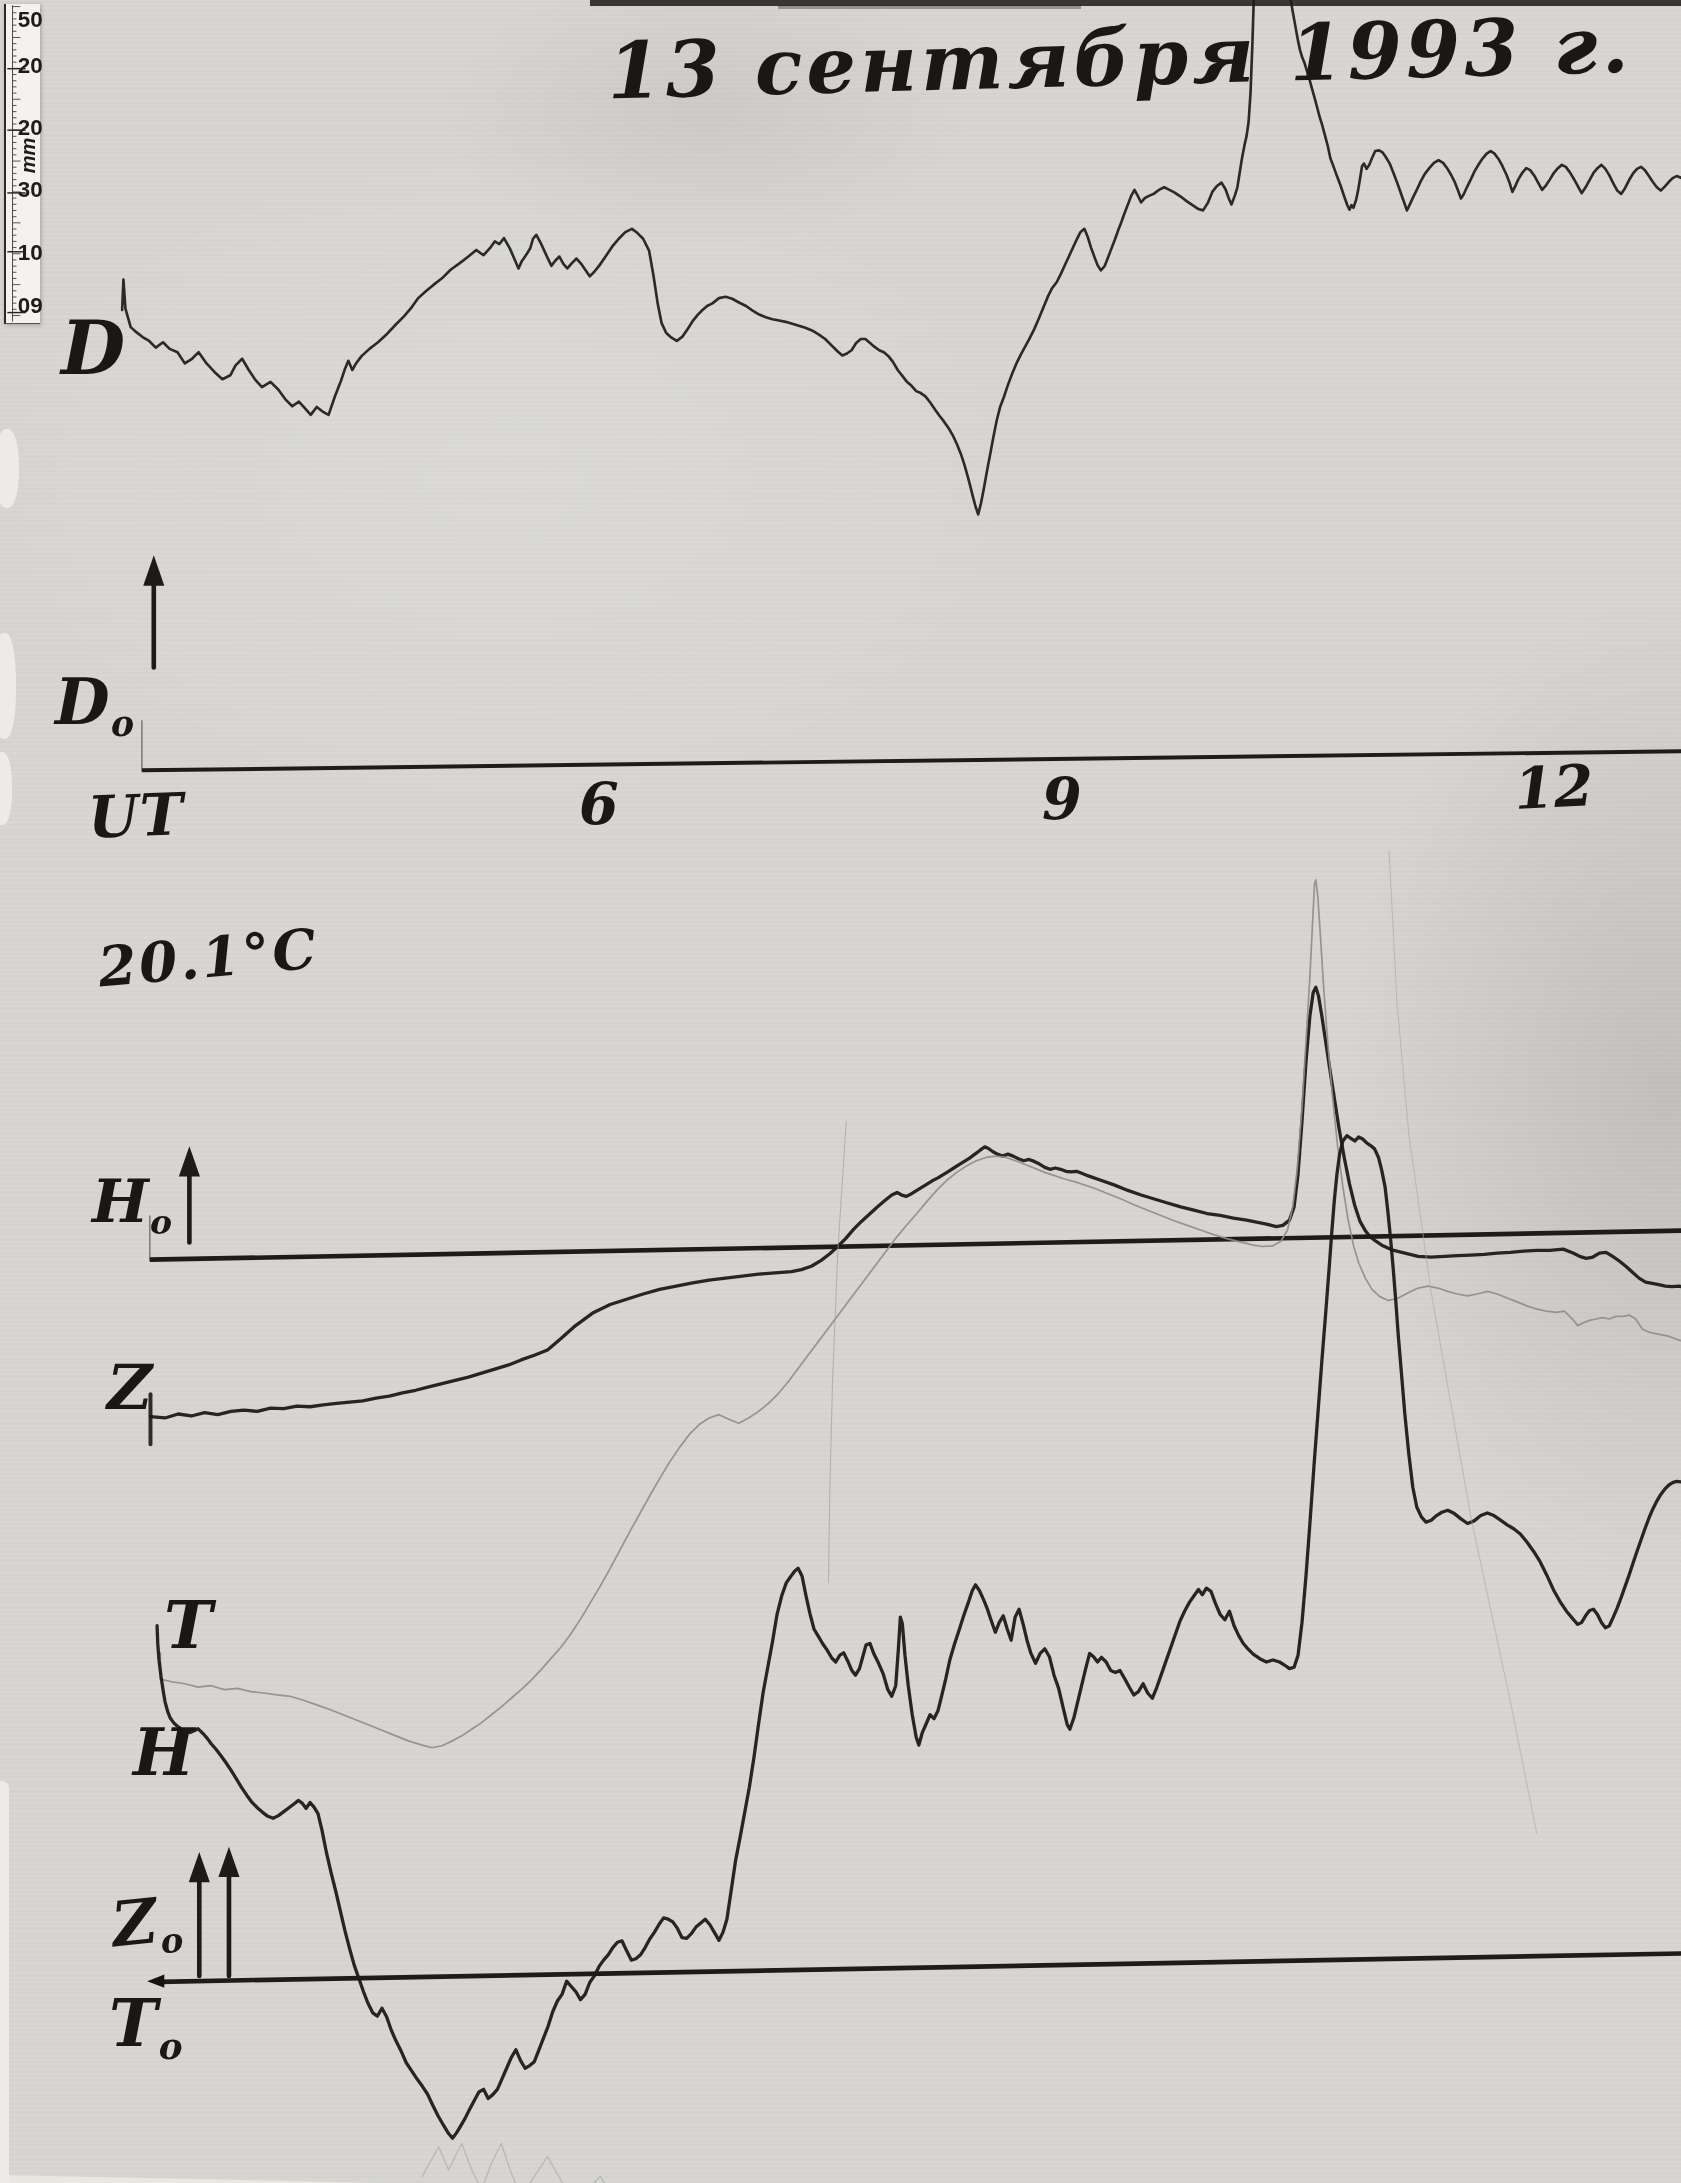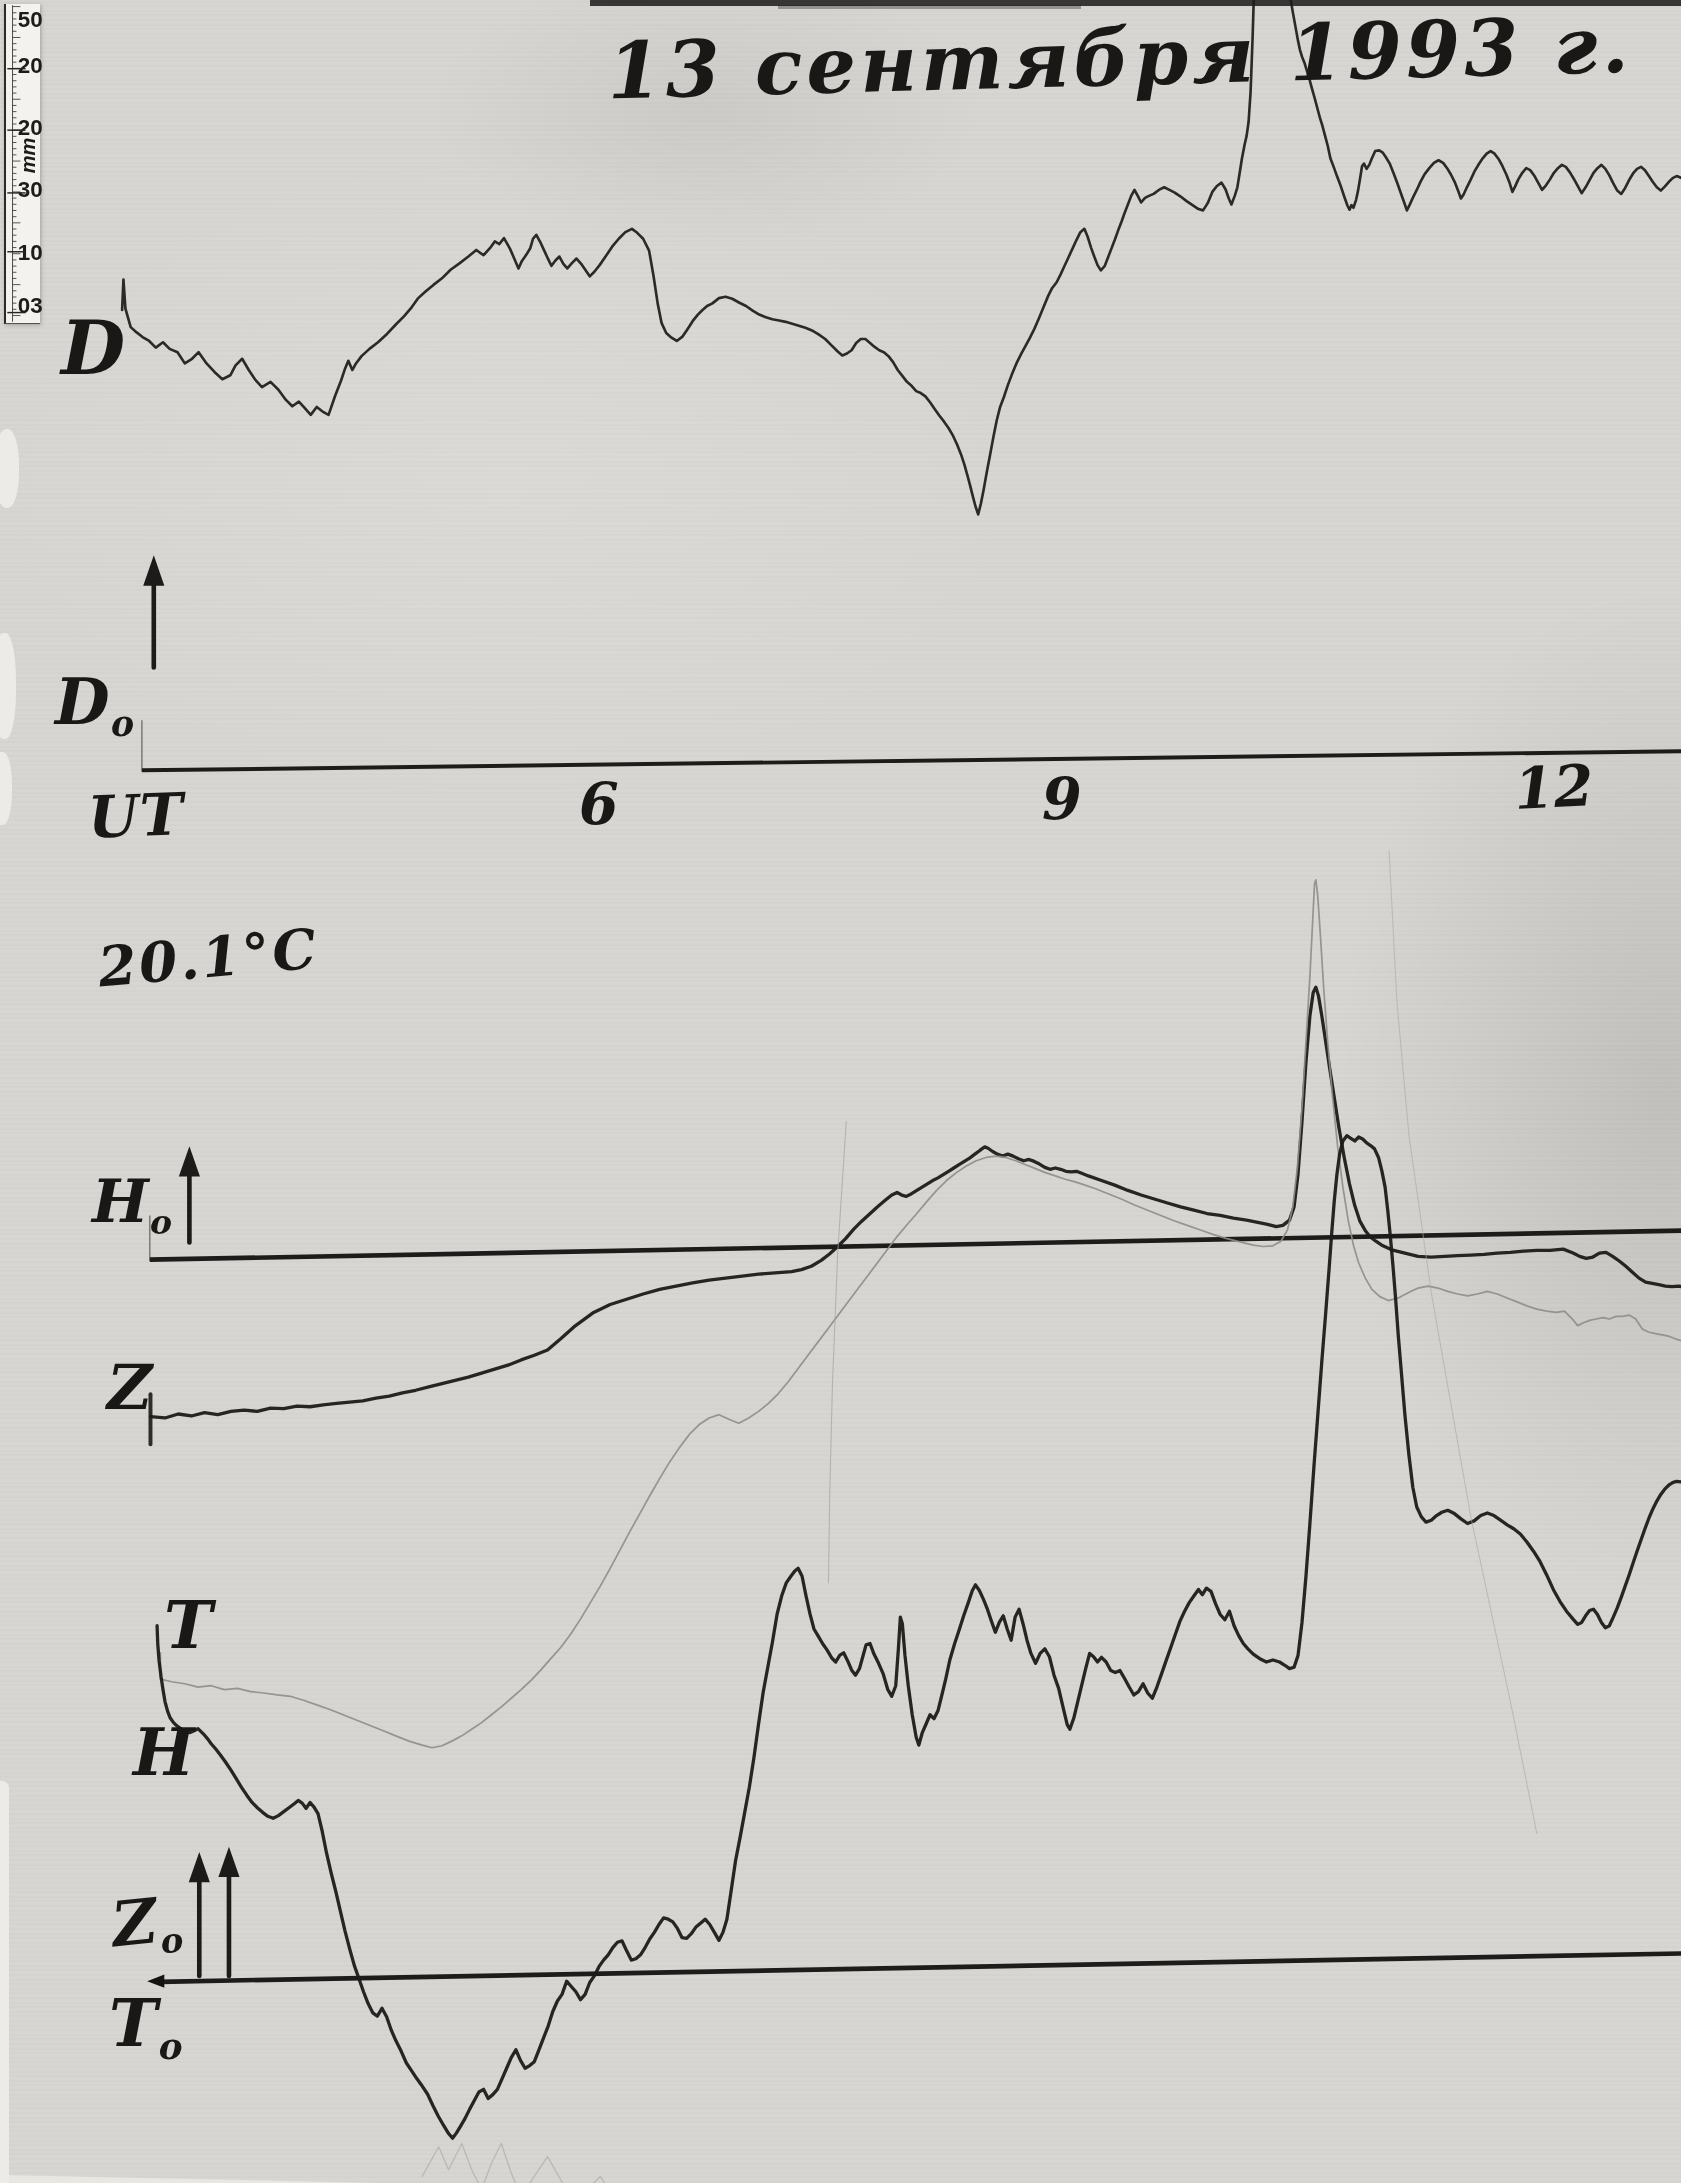--- a/index.html
+++ b/index.html
@@ -82,21 +82,21 @@
   <div class="abs patch" style="left:-6.6px;top:633px;width:22.4px;height:106px;"></div>
   <div class="abs patch" style="left:-8px;top:752px;width:20px;height:73px;"></div>
   <div class="abs patch" style="left:-9.2px;top:1781px;width:18.5px;height:435px;border-radius:6.6px;"></div>
 
   <div class="abs ruler">
     <div class="ruler-num" style="top:3px;">50</div>
     <div class="ruler-num" style="top:49px;">20</div>
     <div class="ruler-num" style="top:111px;">20</div>
     <div class="ruler-num" style="top:173px;">30</div>
     <div class="ruler-num" style="top:236px;">10</div>
-    <div class="ruler-num" style="top:289px;">03</div>
+    <div class="ruler-num" style="top:289px;">09</div>
     <div class="ruler-mm">mm</div>
     <svg width="34" height="319" style="position:absolute;left:0;top:0;" viewBox="0 0 52 484">
       <line x1="10" y1="0" x2="10" y2="484" stroke="#4a4844" stroke-width="1.5"></line>
       <g id="ruler-minor-ticks" stroke="#3a3936" stroke-width="1.3">
           <line x1="10" y1="2" x2="22" y2="2"></line>
           <line x1="10" y1="11.45" x2="16" y2="11.45"></line>
           <line x1="10" y1="20.9" x2="16" y2="20.9"></line>
           <line x1="10" y1="30.349999999999998" x2="16" y2="30.349999999999998"></line>
           <line x1="10" y1="39.8" x2="16" y2="39.8"></line>
           <line x1="10" y1="49.25" x2="22" y2="49.25"></line>

